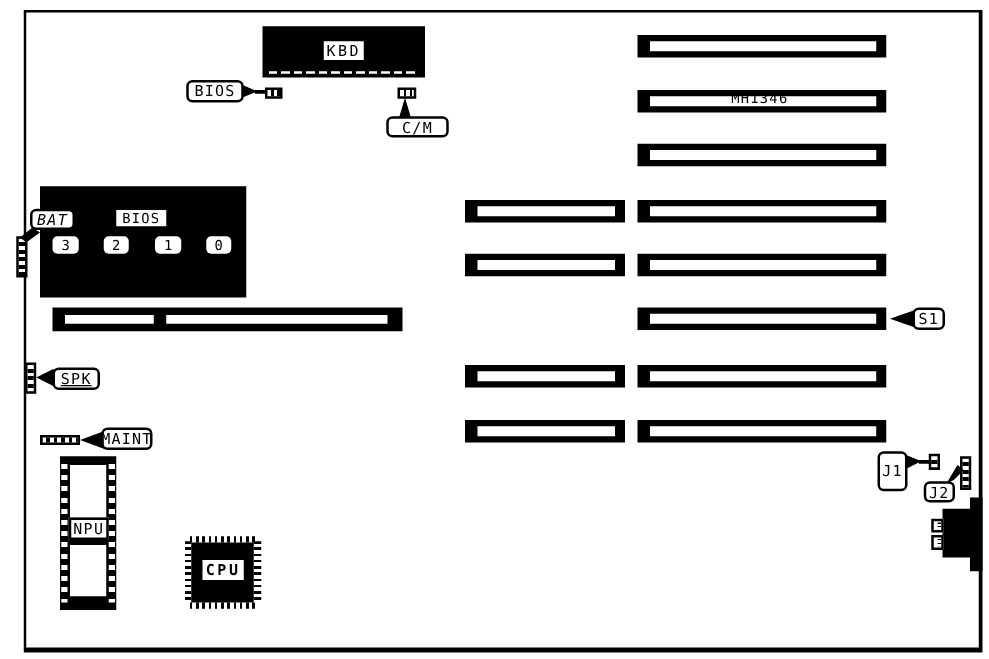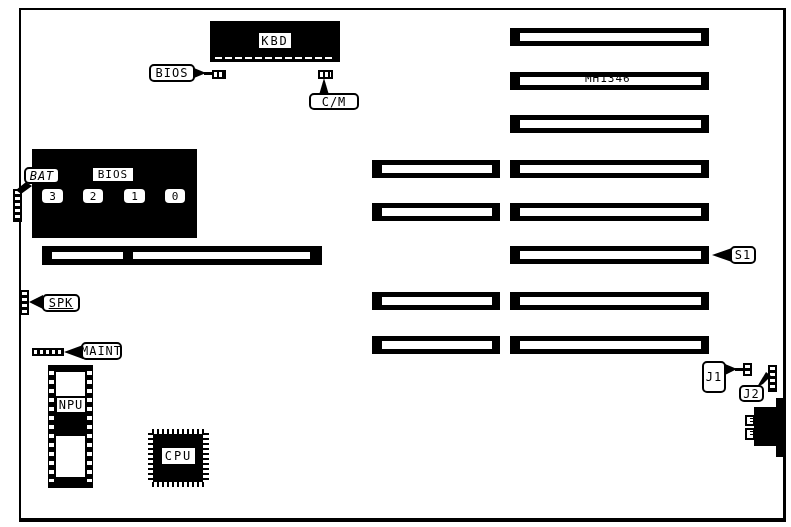--- a/index.html
+++ b/index.html
@@ -85,28 +85,28 @@
 
   <div class="conn-h" style="left:32px;top:348px;width:32px;height:8px;"></div>
   <div class="callout" style="left:81px;top:342px;width:41px;height:18px;">MAINT</div>
 
   <div class="blk" style="left:48px;top:365px;width:45px;height:123px;">
     <div class="npu-teeth" style="left:1px;"></div>
     <div class="npu-teeth" style="right:1px;"></div>
     <div class="abs" style="left:8px;top:7px;width:29px;height:42px;background:#fff;"></div>
     <div class="abs" style="left:8px;top:71px;width:29px;height:41px;background:#fff;"></div>
   </div>
-  <div class="plate bordered" style="left:55px;top:396px;width:32px;height:18px;letter-spacing:1px;">NPU</div>
+  <div class="plate bordered" style="left:55px;top:414px;width:32px;height:18px;letter-spacing:1px;">NPU</div>
 
   <div class="pins-h" style="left:152px;top:429px;width:52px;height:5px;"></div>
   <div class="pins-h" style="left:152px;top:482px;width:52px;height:5px;"></div>
   <div class="pins-v" style="left:148px;top:433px;width:5px;height:50px;"></div>
   <div class="pins-v" style="left:203px;top:433px;width:6px;height:50px;"></div>
   <div class="blk" style="left:153px;top:434px;width:50px;height:48px;"></div>
-  <div class="plate" style="left:162px;top:448px;width:33px;height:16px;">CPU</div>
+  <div class="plate" style="left:162px;top:448px;width:33px;height:16px;font-weight:bold;">CPU</div>
 
   <div class="slot" style="left:510px;top:28px;width:199px;height:18px;">
       <div class="chan"></div>
     </div>
   <div class="slot" style="left:510px;top:72px;width:199px;height:18px;">
       <div class="chan"></div>
     </div>
   <div class="slot" style="left:510px;top:115px;width:199px;height:18px;">
       <div class="chan"></div>
     </div>

